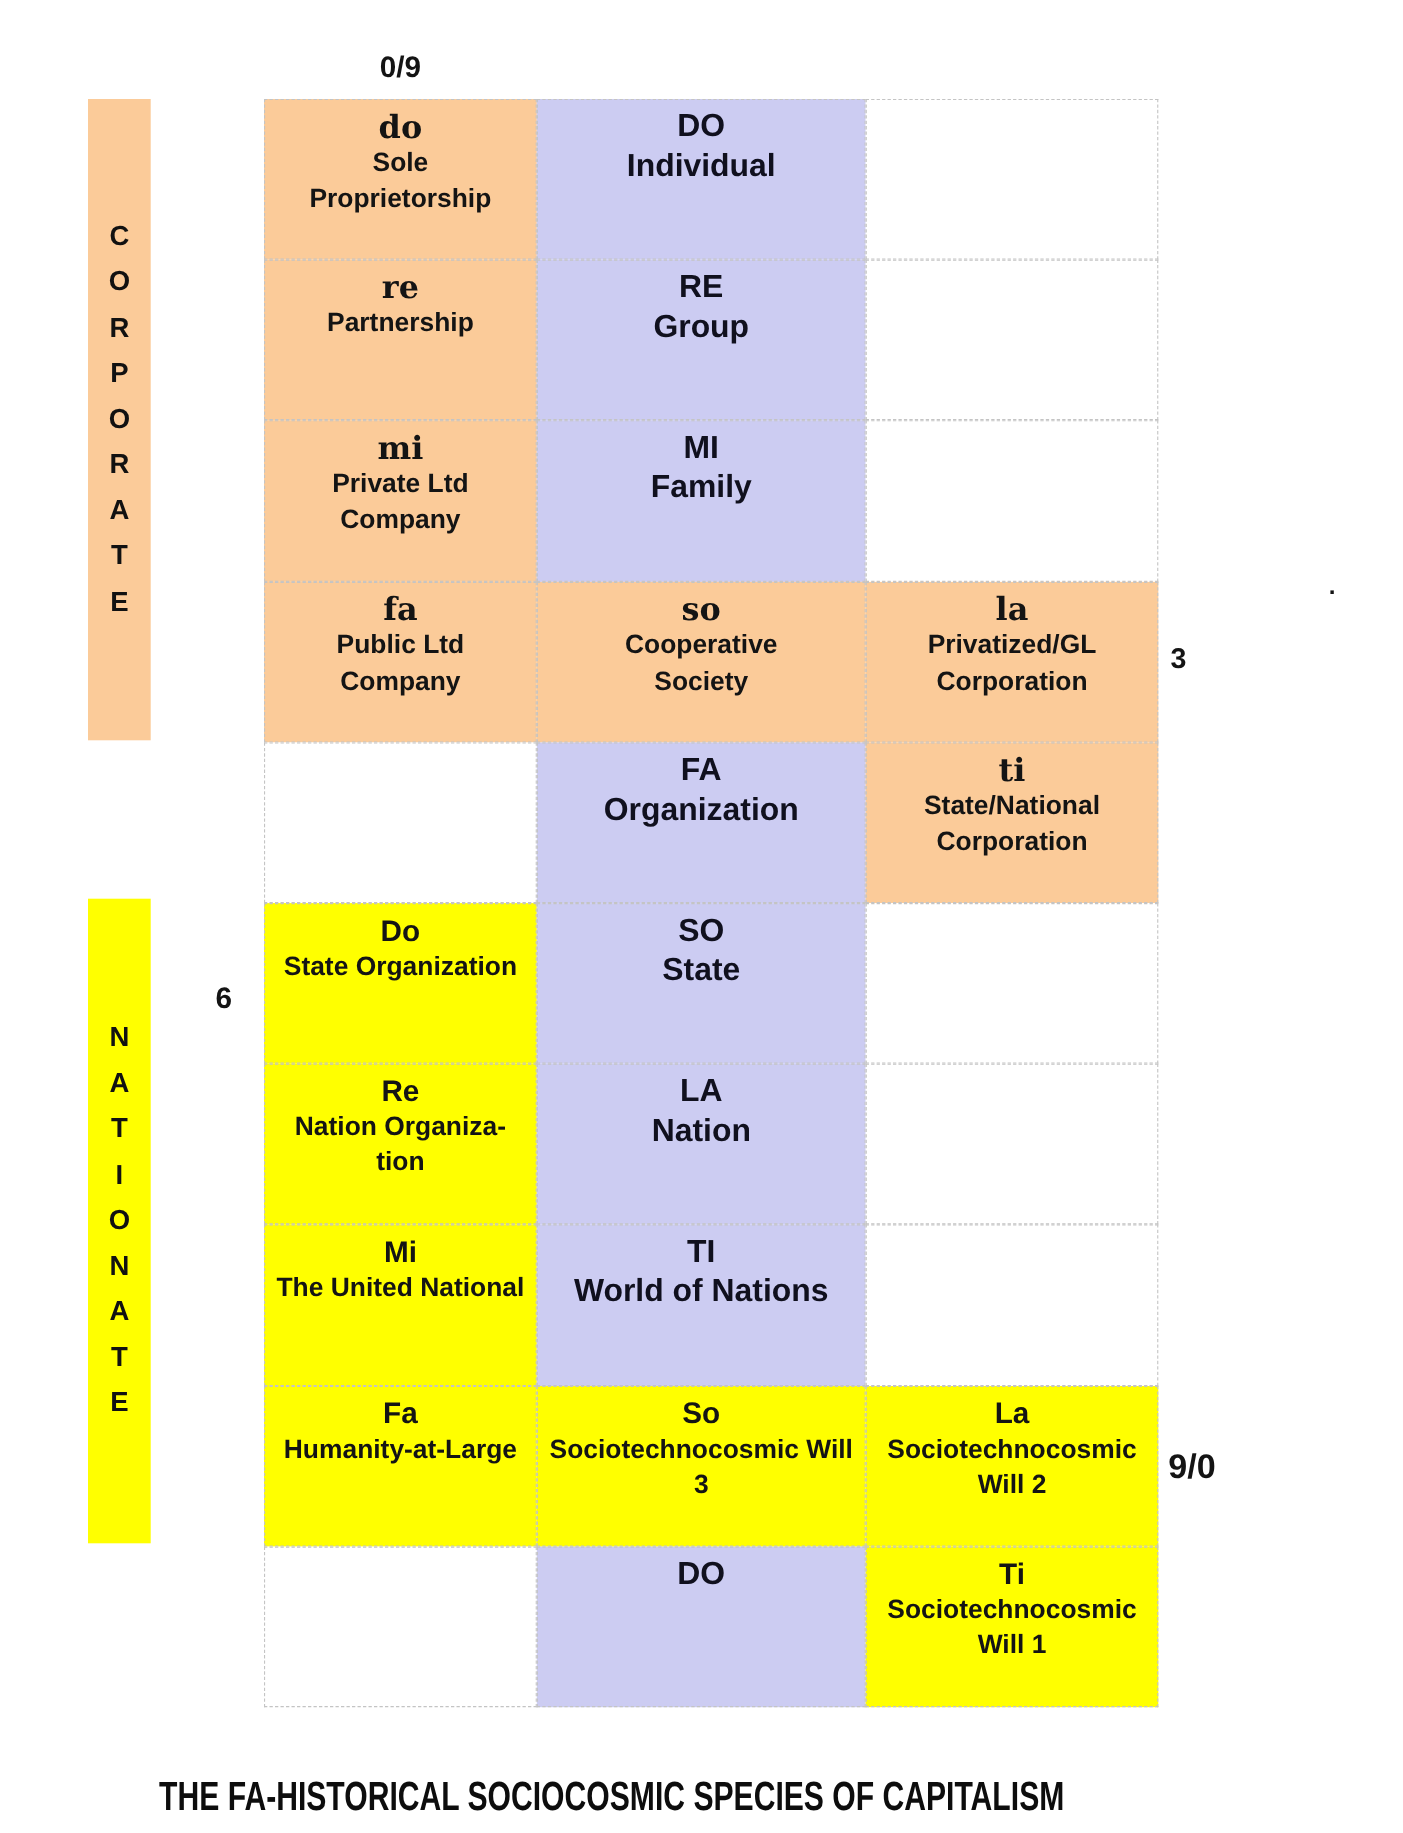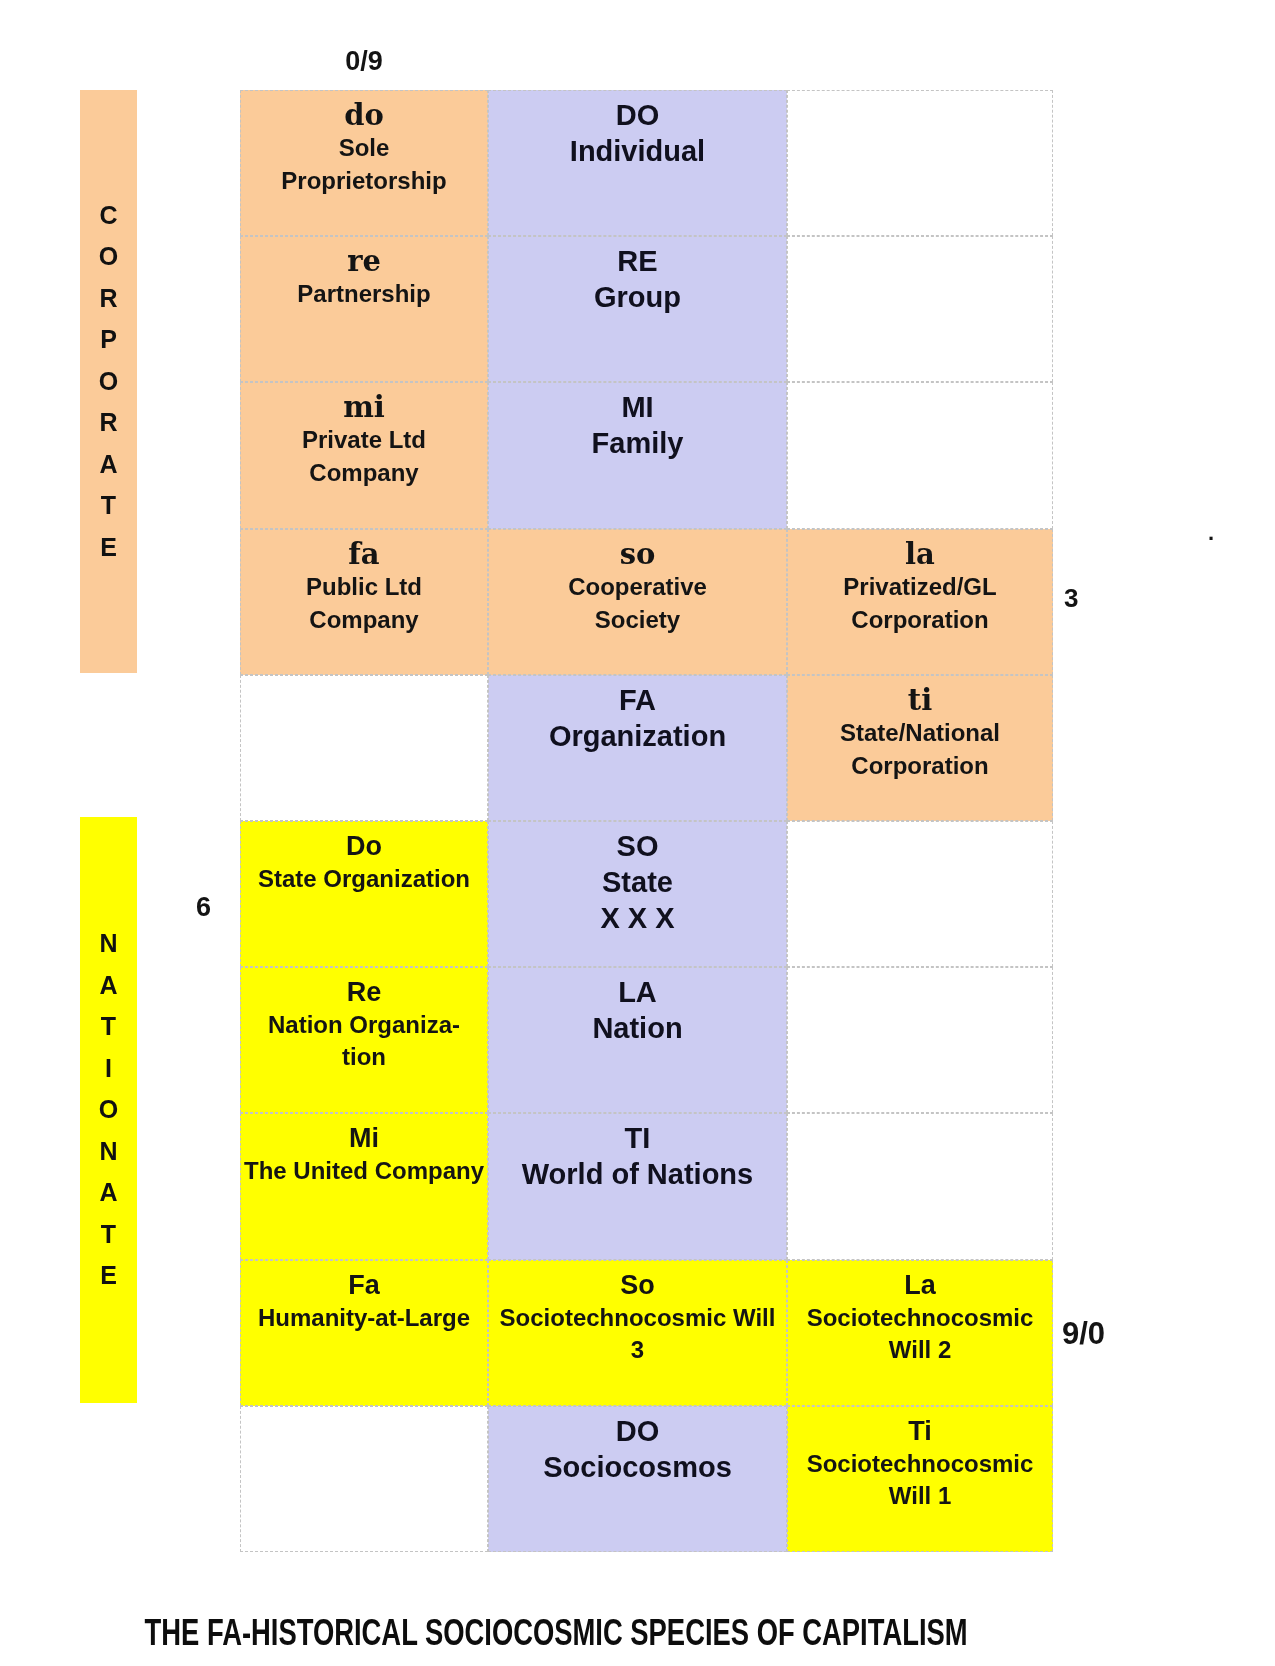--- a/index.html
+++ b/index.html
@@ -147,38 +147,37 @@
       <div class="line">Corporation</div>
     </div>
 
     <div class="cell bg-y">
       <div class="note-sans">Do</div>
       <div class="line">State Organization</div>
     </div>
     <div class="cell bg-l">
       <div class="note-lav">SO</div>
       <div class="line">State</div>
-      <div class="line">X  X  X</div>
     </div>
     <div class="cell bg-w"></div>
 
     <div class="cell bg-y">
       <div class="note-sans">Re</div>
       <div class="line">Nation Organiza-</div>
       <div class="line cont">tion</div>
     </div>
     <div class="cell bg-l">
       <div class="note-lav">LA</div>
       <div class="line">Nation</div>
     </div>
     <div class="cell bg-w"></div>
 
     <div class="cell bg-y">
       <div class="note-sans">Mi</div>
-      <div class="line">The United Company</div>
+      <div class="line">The United National</div>
     </div>
     <div class="cell bg-l">
       <div class="note-lav">TI</div>
       <div class="line">World of Nations</div>
     </div>
     <div class="cell bg-w"></div>
 
     <div class="cell bg-y">
       <div class="note-sans">Fa</div>
       <div class="line">Humanity-at-Large</div>
@@ -190,21 +189,20 @@
     </div>
     <div class="cell bg-y">
       <div class="note-sans">La</div>
       <div class="line">Sociotechnocosmic</div>
       <div class="line cont">Will 2</div>
     </div>
 
     <div class="cell bg-w"></div>
     <div class="cell bg-l">
       <div class="note-lav">DO</div>
-      <div class="line">Sociocosmos</div>
     </div>
     <div class="cell bg-y">
       <div class="note-sans">Ti</div>
       <div class="line">Sociotechnocosmic</div>
       <div class="line cont">Will 1</div>
     </div>
 
   </div>
 
   <div id="title">

